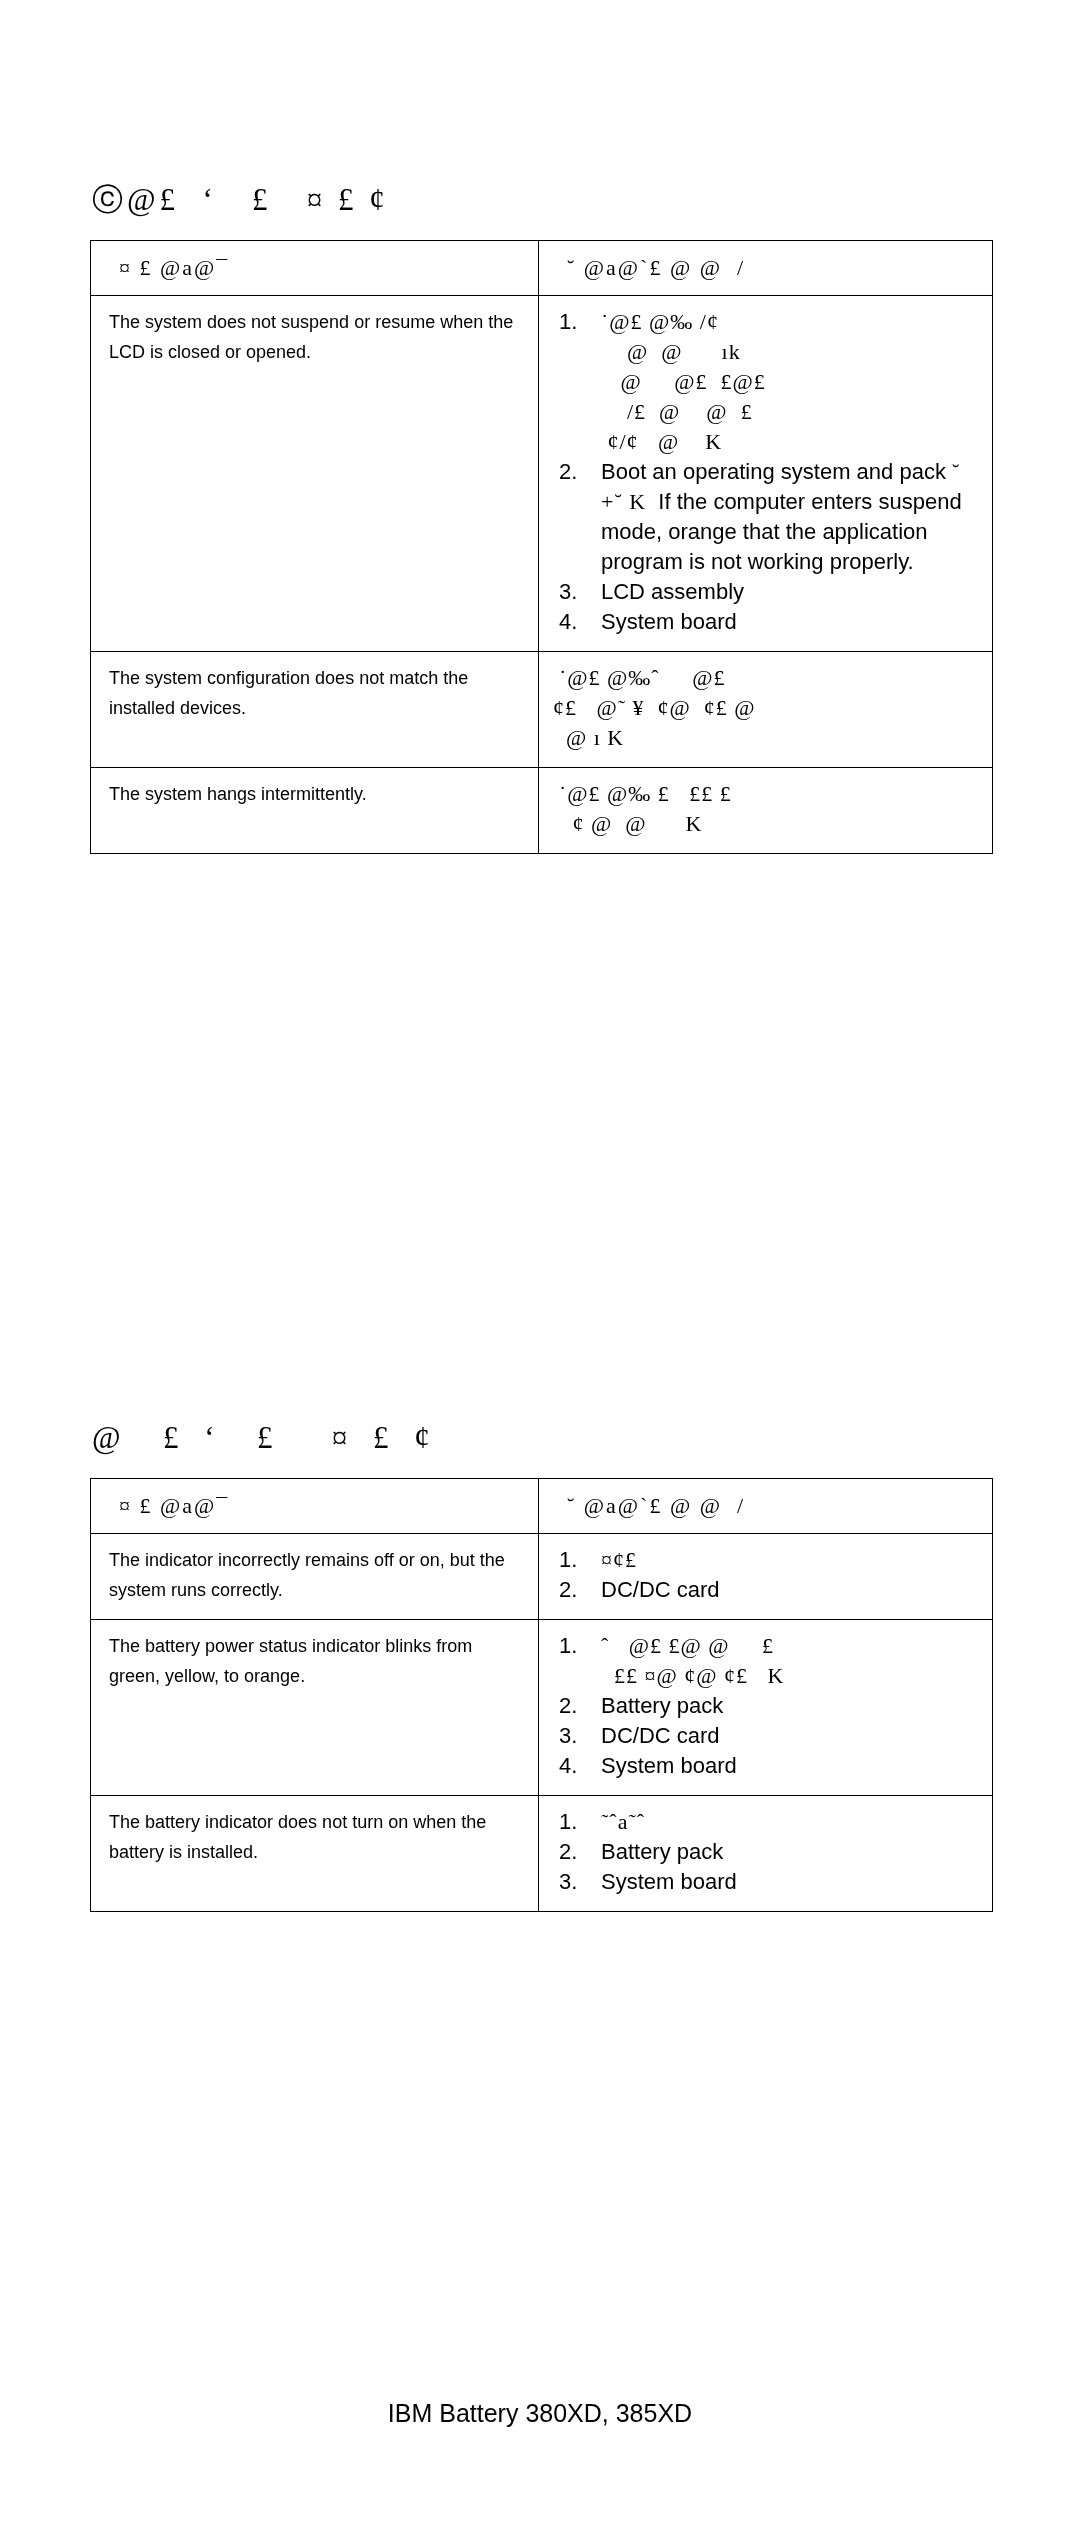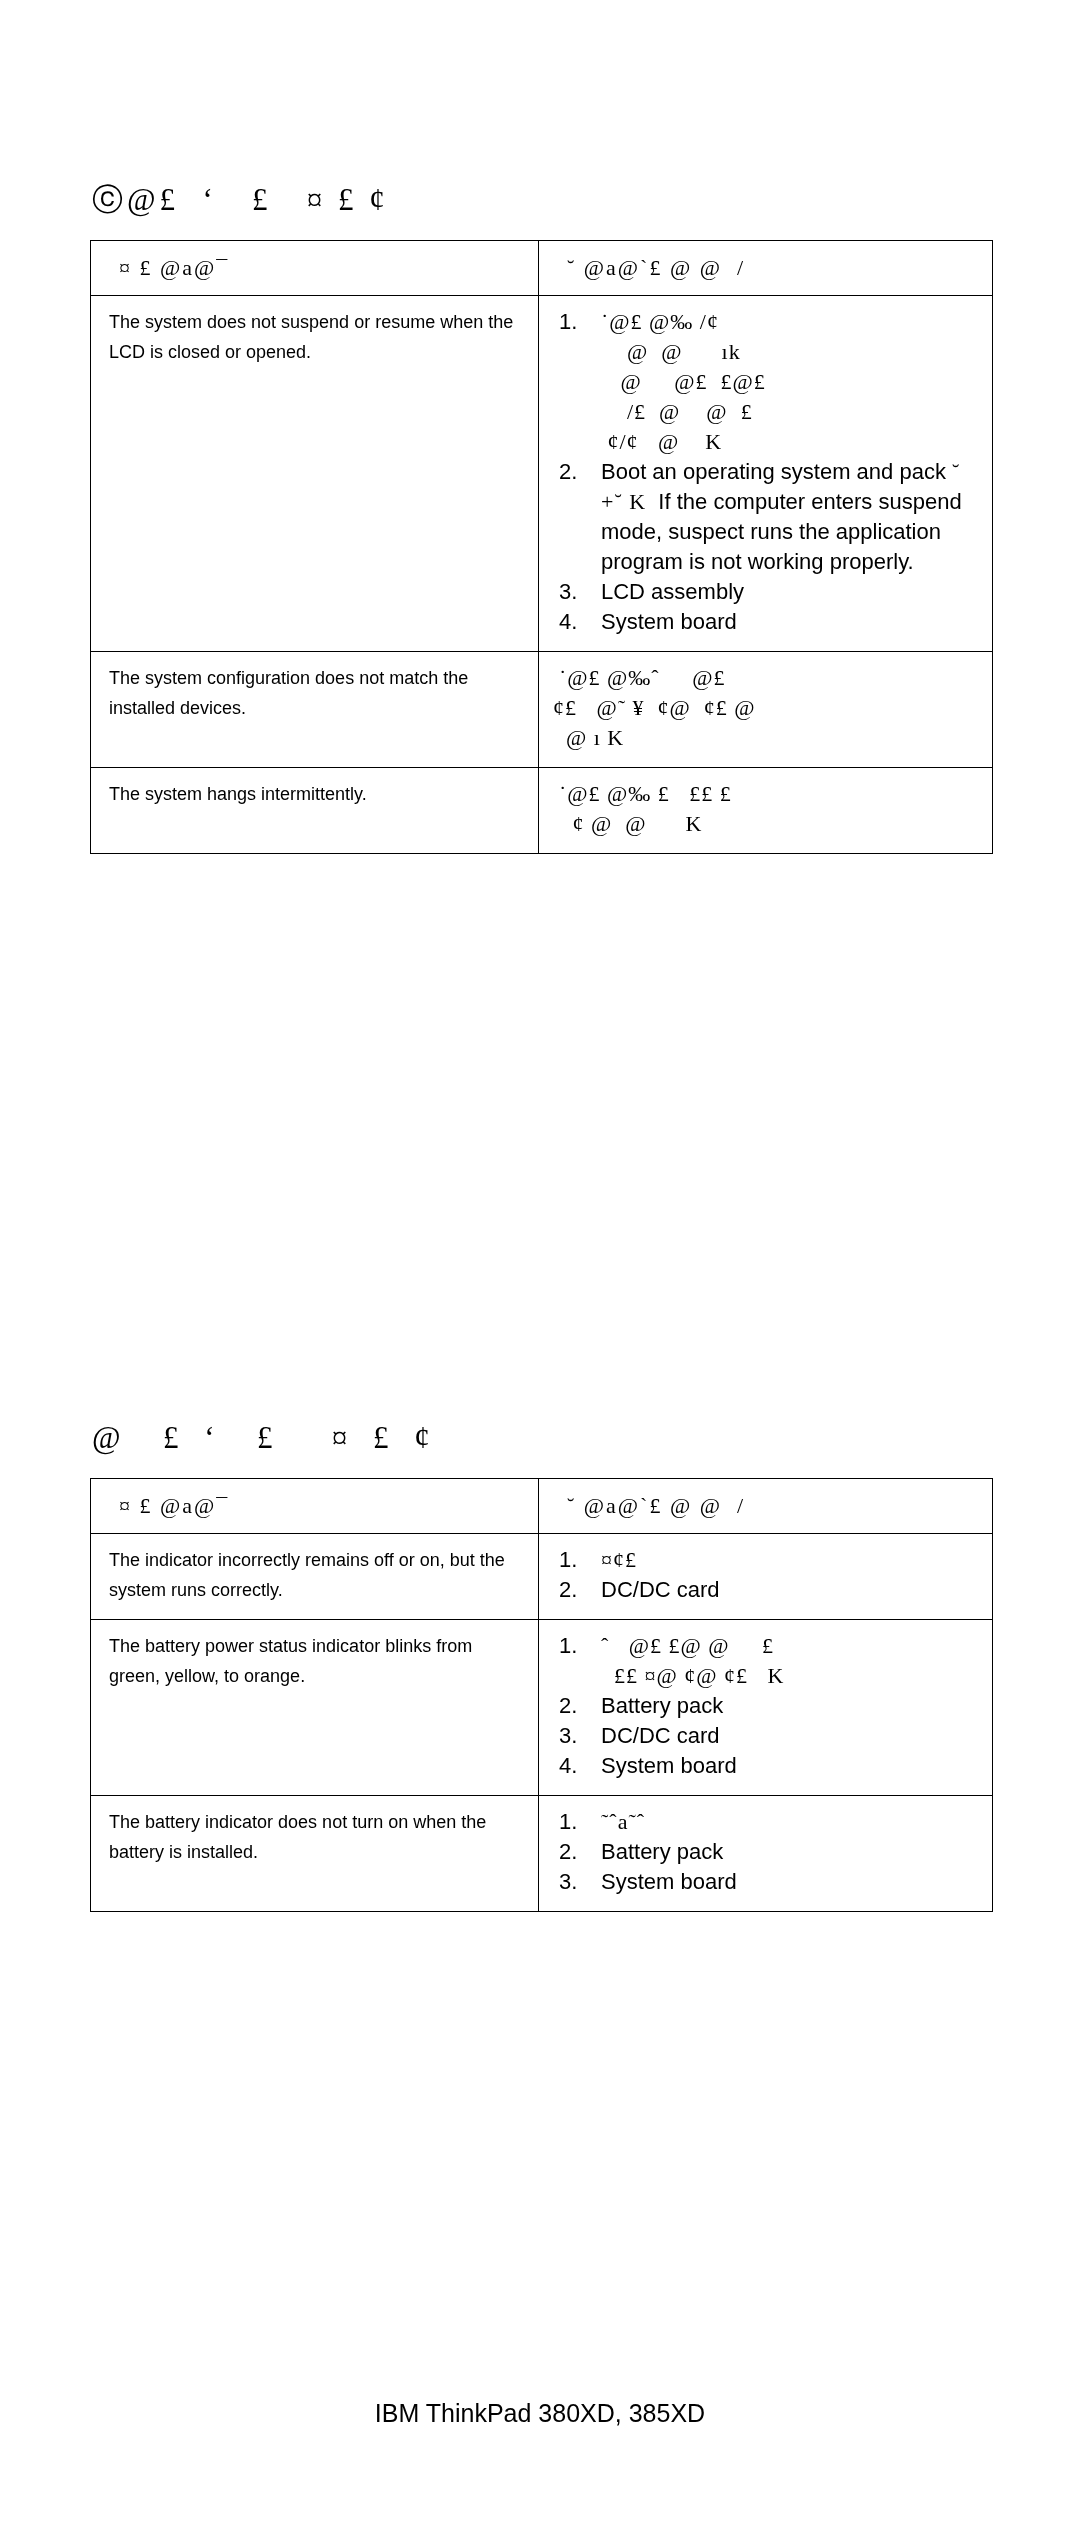--- a/index.html
+++ b/index.html
@@ -185,21 +185,21 @@
               <li>
                 <span class="num">1.</span>
                 <span class="body jp">˙@£ @‰ /¢
     @  @      ık
    @     @£  £@£
     /£  @    @  £
  ¢/¢   @    K</span>
               </li>
               <li>
                 <span class="num">2.</span>
-                <span class="body mixed"><span>Boot an operating system and pack </span><span class="jpfrag">˘   +˘ K</span><span>  If the computer enters suspend mode, suspect runs the application program is not working properly.</span></span>
+                <span class="body mixed"><span>Boot an operating system and pack </span><span class="jpfrag">˘   +˘ K</span><span>  If the computer enters suspend mode, orange that the application program is not working properly.</span></span>
               </li>
               <li>
                 <span class="num">3.</span>
                 <span class="body">LCD assembly</span>
               </li>
               <li>
                 <span class="num">4.</span>
                 <span class="body">System board</span>
               </li>
             </ol>
@@ -315,15 +315,15 @@
                 <span class="num">3.</span>
                 <span class="body">System board</span>
               </li>
             </ol>
           </td>
         </tr>
       </tbody>
     </table>
   </div>
 
-  <div id="page-footer">IBM ThinkPad 380XD, 385XD</div>
+  <div id="page-footer">IBM Battery 380XD, 385XD</div>
 
 </div>
 
 </body></html>

